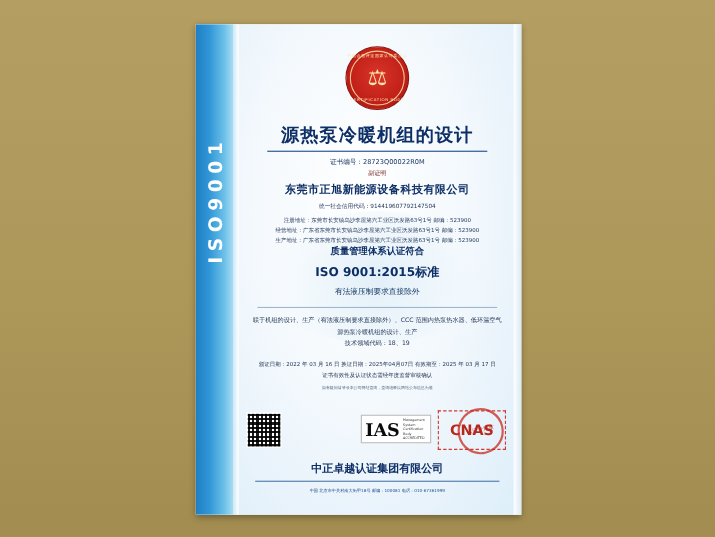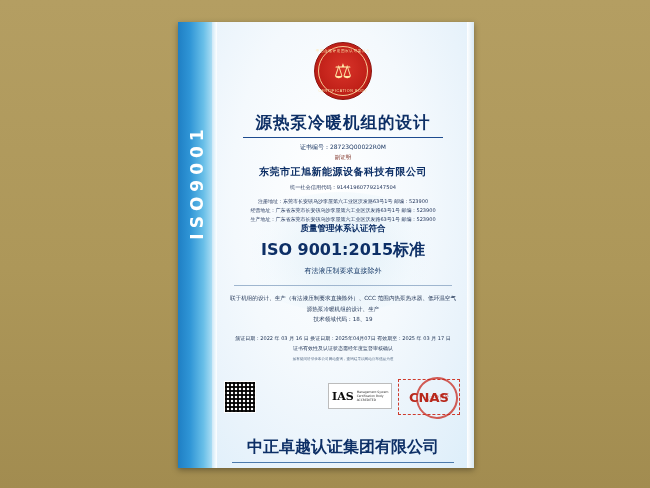--- a/index.html
+++ b/index.html
@@ -178,21 +178,21 @@
   }
   .addr-block div { white-space: nowrap; }
   .scope-head {
     font-size: 8.5px;
     font-weight: bold;
     color: #0d2f66;
     font-family: "DejaVu Sans", sans-serif;
   }
   .standard {
     margin-top: 5px;
-    font-size: 16px;
+    font-size: 11px;
     font-weight: bold;
     color: #0d2f66;
     font-family: "DejaVu Sans", sans-serif;
   }
   .scope-sub {
     margin-top: 5px;
     font-size: 7px;
     color: #123564;
     font-family: "DejaVu Sans", sans-serif;
   }
@@ -268,21 +268,21 @@
     height: 26px;
     background: #ffffff;
     border: 1px solid #bcbcbc;
     display: flex;
     align-items: center;
     gap: 3px;
     padding-left: 3px;
     box-sizing: border-box;
   }
   .ias .mark {
-    font-size: 11px;
+    font-size: 16px;
     font-weight: bold;
     color: #0b0b0b;
     font-family: "DejaVu Serif", serif;
   }
   .ias .sub {
     font-size: 3px;
     line-height: 1.35;
     color: #333333;
     text-align: left;
     font-family: "DejaVu Sans", sans-serif;
@@ -314,22 +314,22 @@
     font-size: 5px;
     line-height: 1.1;
     display: flex;
     align-items: center;
     justify-content: center;
     text-align: center;
     transform: rotate(-12deg);
     font-family: "DejaVu Sans", sans-serif;
   }
   .issuer {
-    margin-top: 20px;
-    font-size: 16px;
+    margin-top: 8px;
+    font-size: 10px;
     font-weight: bold;
     color: #0d2f66;
     font-family: "DejaVu Sans", sans-serif;
   }
   .issuer-rule {
     margin: 4px auto 0;
     width: 222px;
     height: 1px;
     background: #4b79ac;
   }

